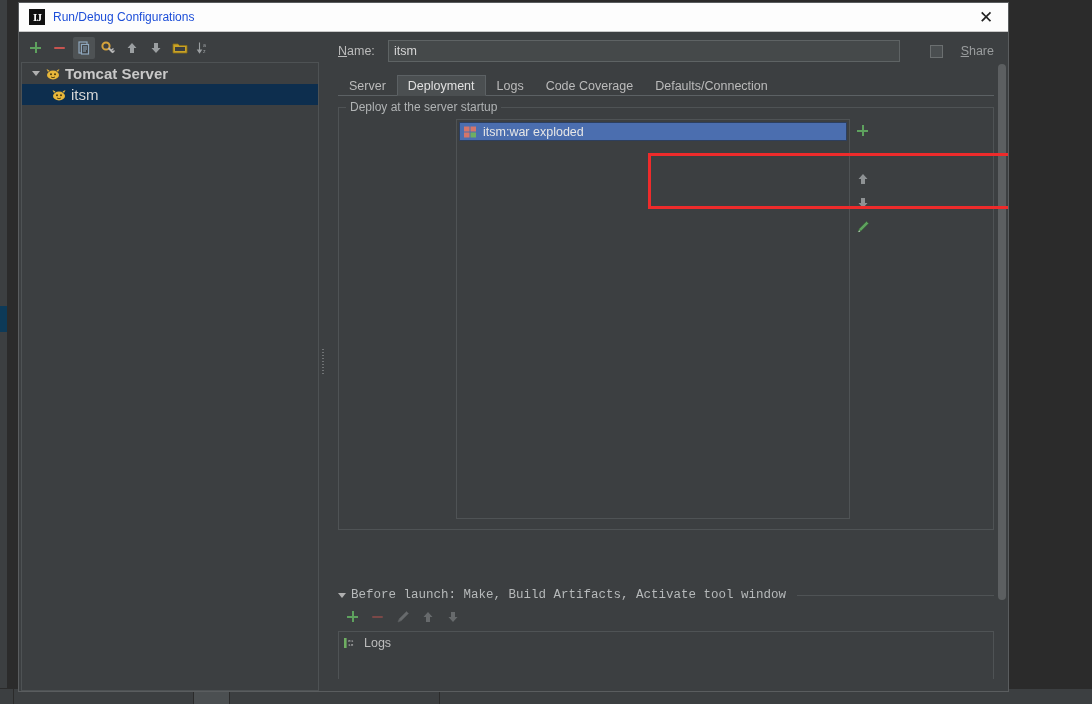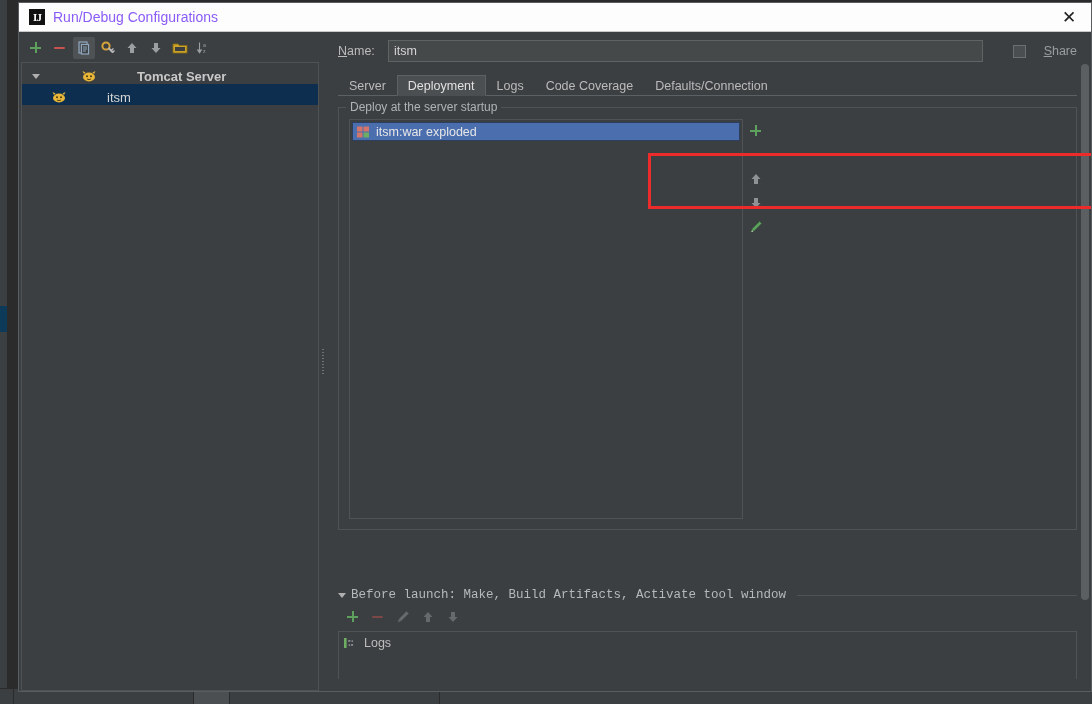--- a/index.html
+++ b/index.html
@@ -13,39 +13,39 @@
   
   #backdrop { position:absolute; inset:0; background:#2b2b2b; }
   #backdrop .ide-left-strip { position:absolute; left:0; top:0; width:8px; height:704px; background:#3c3f41; border-right:1px solid #2b2b2b;}
   #backdrop .ide-marker { position:absolute; left:0; top:306px; width:7px; height:26px; background:#0d3a58; }
   #backdrop .ide-bottom { position:absolute; left:0; bottom:0; width:1092px; height:16px; background:#3c3f41; border-top:1px solid #2b2b2b;}
   #backdrop .ide-bottom .seg { position:absolute; top:0; height:16px; border-right:1px solid #2b2b2b; }
 
   
   #dialog {
     position:absolute; left:18px; top:2px;
-    width: 1074px; height: 690px;
+    width: 991px; height: 690px;
     background: #3c3f41;
     border:1px solid #5a5d5f;
     display:flex; flex-direction:column;
   }
 
   
   #titlebar {
     height:29px; min-height:29px; background:#fdfdfd;
     display:flex; align-items:center; padding:0 4px 0 10px;
     border-bottom:1px solid #c8c8c8;
   }
   .ij-logo {
     width:16px;height:16px;background:#111; color:#fff;
     display:flex;align-items:center;justify-content:center;
     font-family:"Liberation Serif", serif; font-size:11px; font-weight:bold;
     letter-spacing:-1px; margin-right:8px; flex:0 0 auto;
   }
-  #title-text { color:#8b5cf6; font-size:14px; flex:1 1 auto; }
+  #title-text { color:#1d4ed8; font-size:12px; flex:1 1 auto; }
   #close-btn {
     width:36px; height:27px; display:flex; align-items:center; justify-content:center;
     color:#222; font-size:17px; cursor:pointer; line-height:1;
   }
 
   
   #body { flex:1 1 auto; display:flex; position:relative; overflow:hidden; }
 
   
   #leftpane {
@@ -63,21 +63,21 @@
 
   .ico-plus::before, .ico-plus::after { content:""; position:absolute; background:#5ea15e; }
   .ico-plus::before { width:11px;height:2px; left:5px; top:9.5px;}
   .ico-plus::after  { width:2px;height:11px; left:9.5px; top:5px;}
   .ico-minus::before { content:""; position:absolute; width:11px;height:2px;left:5px;top:9.5px;background:#c75450; border-radius:1px;}
 
   #tree {
     flex:1 1 auto; margin:2px 0 0 2px; border:1px solid #4e5254; background:#3c3f41;
     overflow:hidden;
   }
-  .tree-row { height:21px; display:flex; align-items:flex-end; padding-left:4px; font-size:13px; color:#bbbbbb; cursor:pointer;gap:36px;}
+  .tree-row { height:21px; display:flex; align-items:center; padding-left:4px; font-size:15px; color:#bbbbbb; cursor:pointer;}
   .tree-row.selected { background:#0d2e4e; color:#d6d6d6; }
   .tree-row.bold { font-weight:bold; color:#c9c9c9;}
   .tri { width:16px; height:16px; display:flex;align-items:center;justify-content:center; flex:0 0 auto;}
   .tri span { display:block; width:0;height:0; }
   .tri.down span { border-left:4.5px solid transparent;border-right:4.5px solid transparent;border-top:5px solid #b0b0b0;}
   .tri.right span { border-top:4.5px solid transparent;border-bottom:4.5px solid transparent;border-left:5px solid #b0b0b0;}
   .tree-ico { width:17px; height:16px; margin-right:4px; flex:0 0 auto; display:flex;align-items:center;justify-content:center;}
 
   
   #splitter {
@@ -119,21 +119,21 @@
   #tabs-line { height:1px; background:#5c6164; margin-top:-1px; position:relative; z-index:1;}
 
   
   #deploy-group { position:relative; margin-top:11px; }
   #deploy-legend {
     position:absolute; left:8px; top:-7px; background:#3c3f41; padding:0 4px;
     font-size:12px; color:#b0b3b4; z-index:3;
   }
   #deploy-frame { border:1px solid #4f5355; border-top-color:#4f5355; padding:11px 10px 10px 10px; }
 
-  .deploy-row { display:flex; align-items:flex-end; }
+  .deploy-row { display:flex; align-items:center;flex-direction:column; }
   #deploy-list-wrap { width:420px; flex:0 0 auto; display:flex; }
   #deploy-list {
     width:402px; height:400px; background:#3c3f41; border:1px solid #4f5355;
     position:relative;
   }
   #deploy-item {
     height:19px; margin:2px 2px 0 2px; background:#4b6eaf; border:1px solid #2d3f5e;
     display:flex; align-items:center; padding-left:3px; color:#e6e6e6; font-size:12.5px;
     cursor:pointer;
   }

